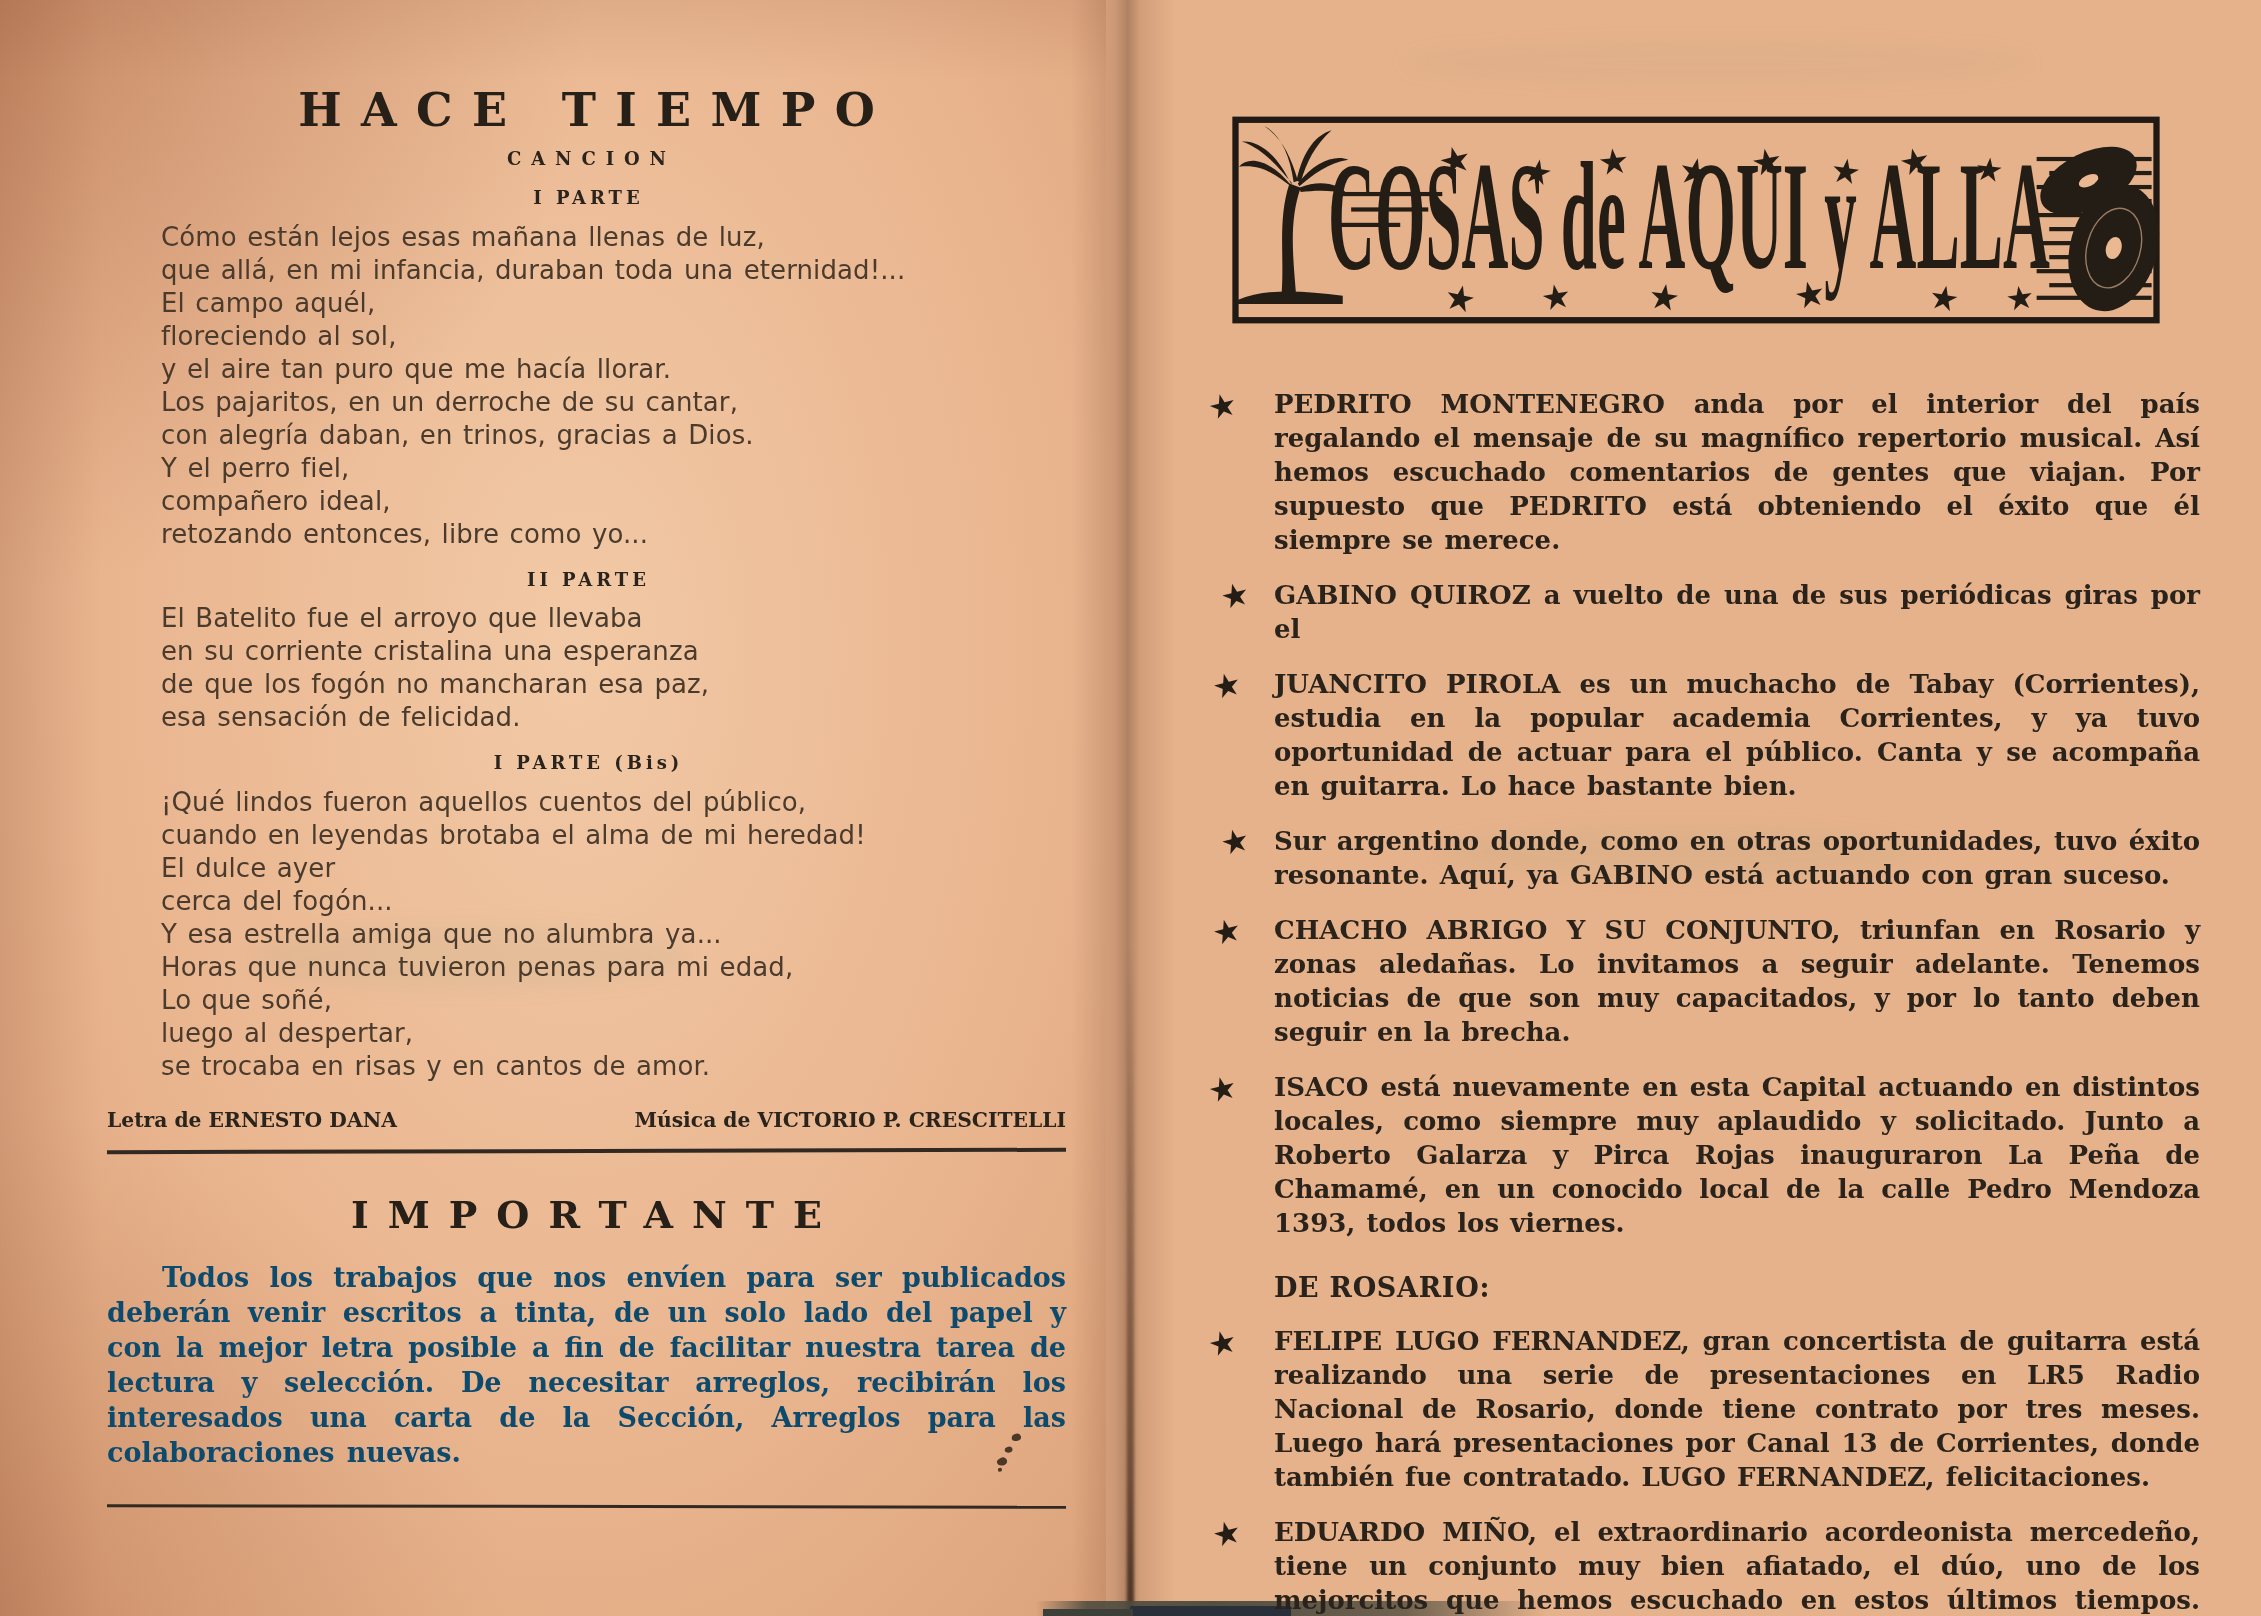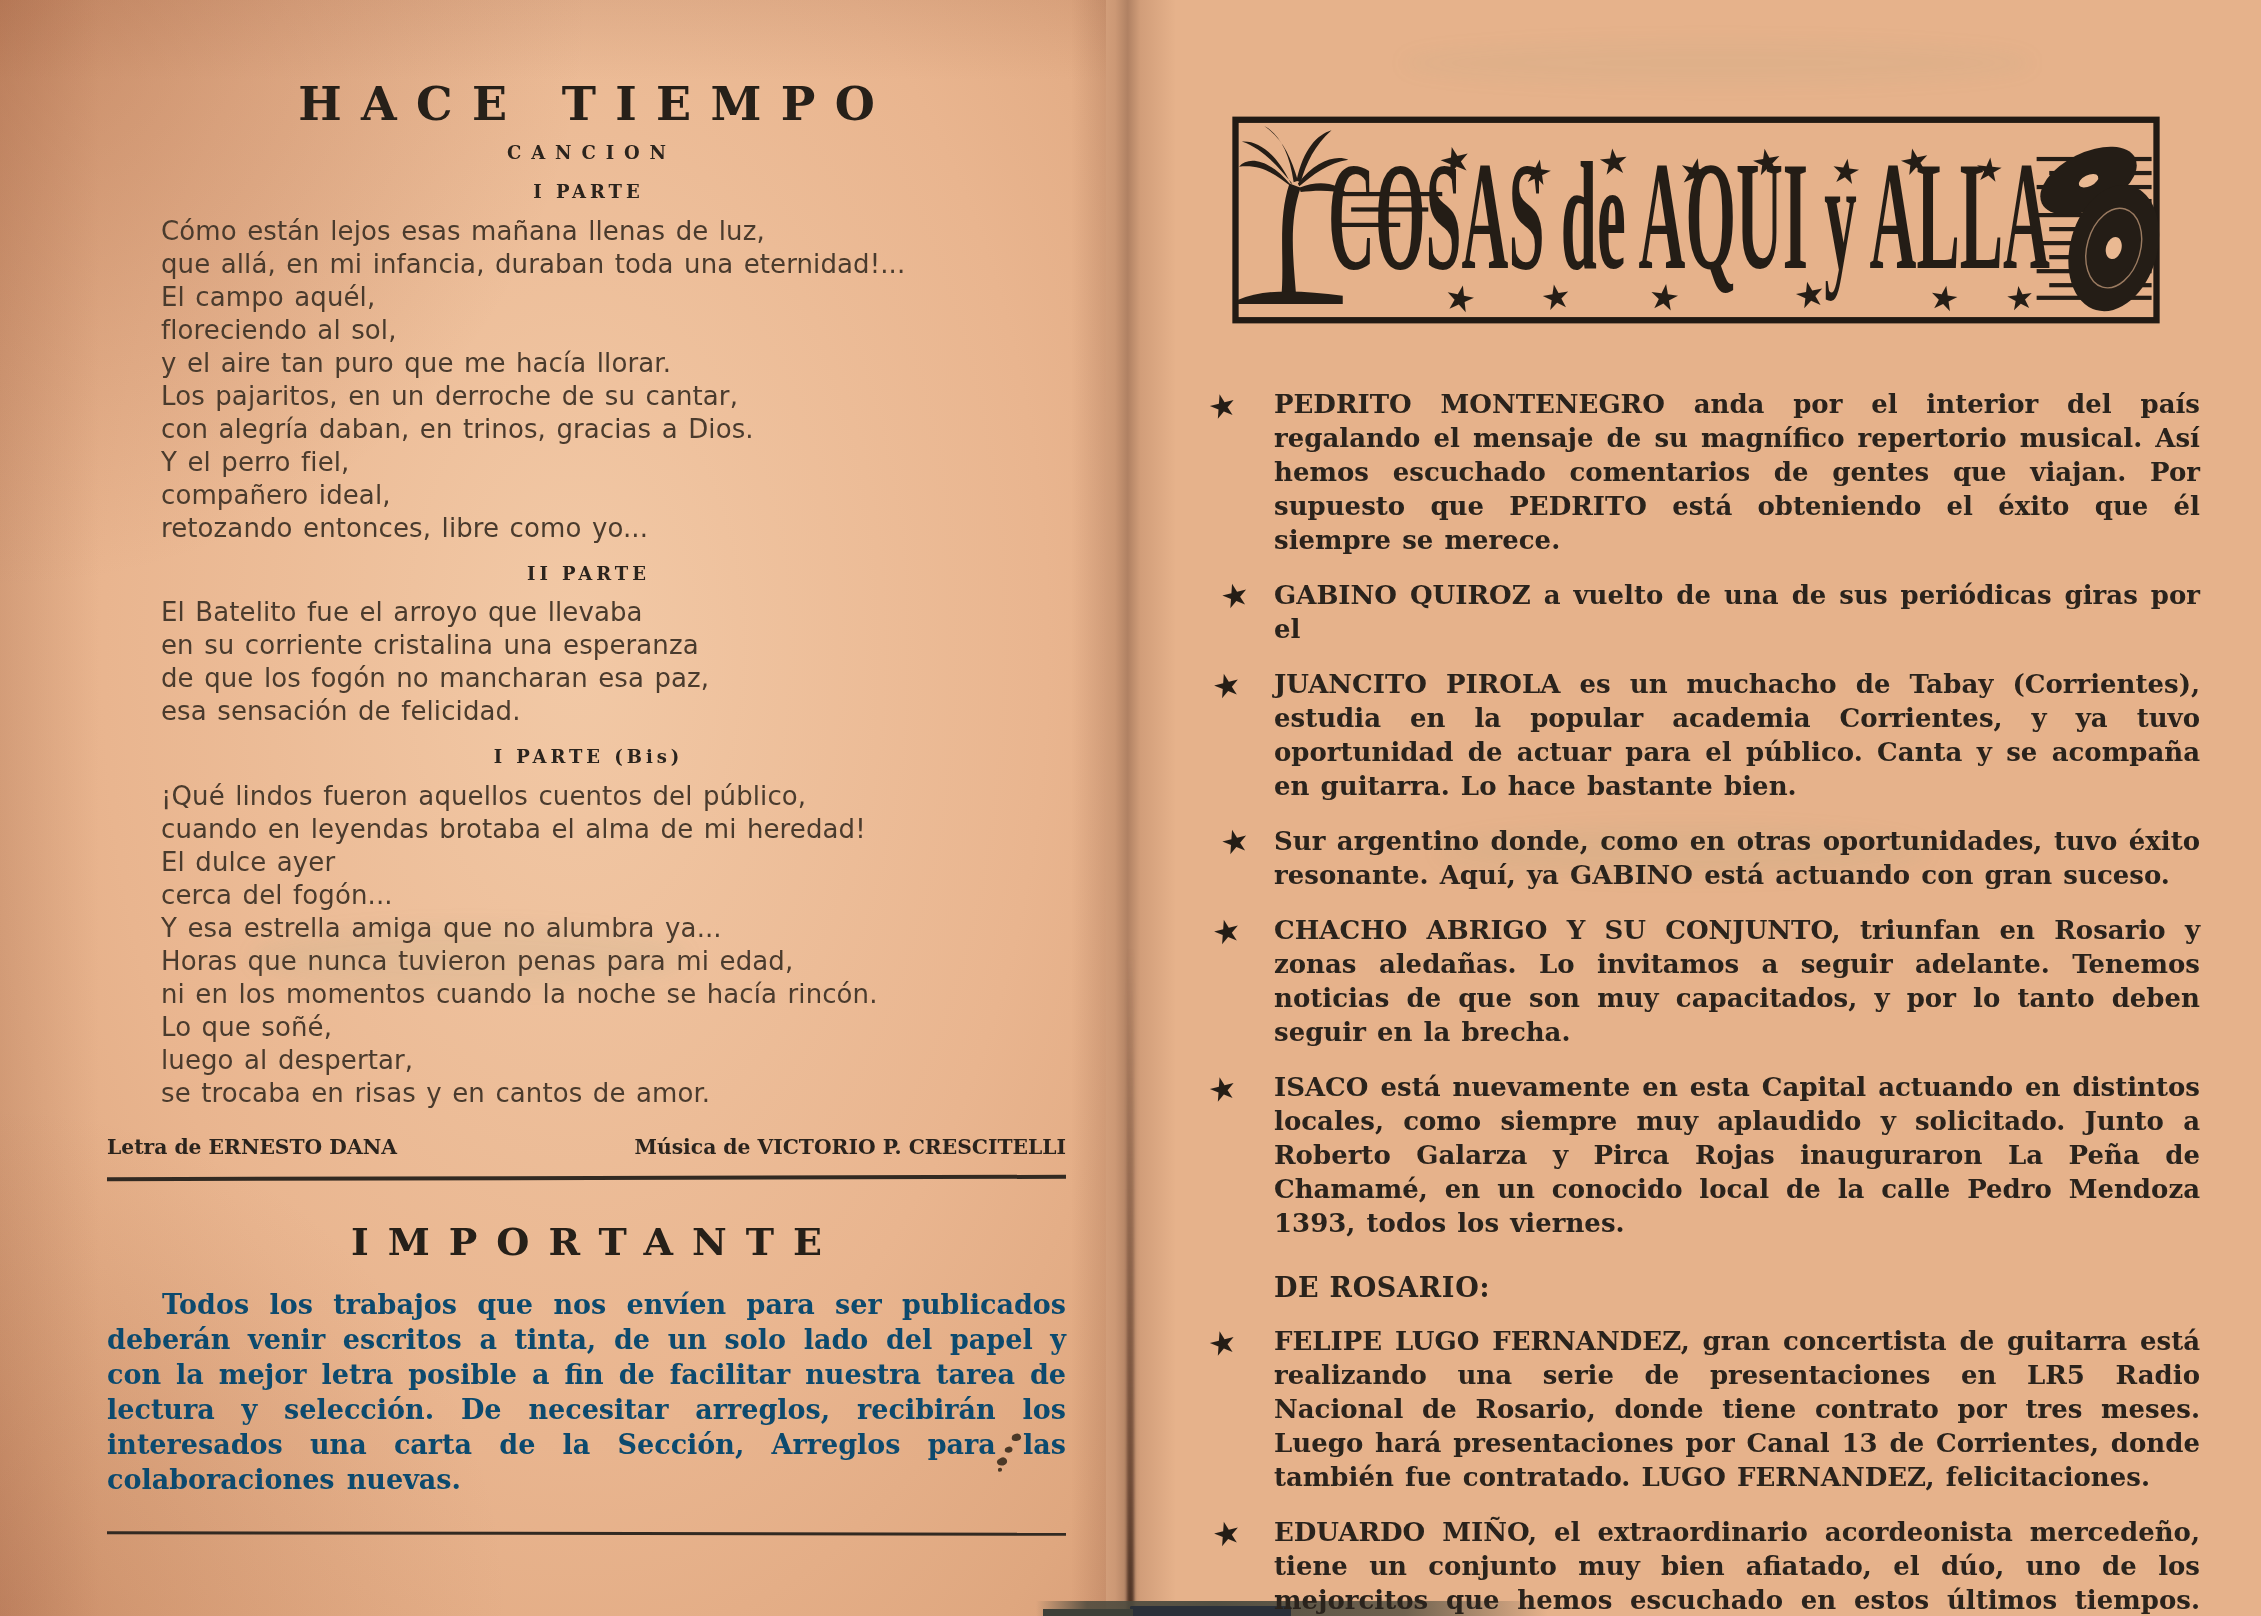--- a/index.html
+++ b/index.html
@@ -42,21 +42,21 @@
   }
   .bottom-strip-dark{
     position:absolute;left:1130px;top:1606px;width:161px;height:10.5px;
     background:#2a3039;border-radius:1.4px;
   }
   .bottom-strip-left{
     position:absolute;left:1043px;top:1609px;width:90px;height:7px;background:#3d4038;
   }
 
   
-  .left-content{position:absolute;left:107px;top:56px;width:959px;color:#2e2720;}
+  .left-content{position:absolute;left:107px;top:62px;width:959px;color:#2e2720;}
   .song-title{
     margin:21px 0 0 0;text-align:center;
     font:700 46px/55px "DejaVu Serif", serif;letter-spacing:.42em;text-indent:.42em;
     color:#262019;
   }
   .genre{
     margin-top:10px;text-align:center;
     font:700 18px/21px "DejaVu Serif", serif;letter-spacing:.55em;text-indent:.55em;color:#2b241d;
   }
   .part-label{
@@ -152,21 +152,20 @@
   </div>
 
   <div class="part-label">I PARTE (Bis)</div>
   <div class="stanza">
     <div class="pline">¡Qué lindos fueron aquellos cuentos del público,</div>
     <div class="pline">cuando en leyendas brotaba el alma de mi heredad!</div>
     <div class="pline">El dulce ayer</div>
     <div class="pline">cerca del fogón...</div>
     <div class="pline">Y esa estrella amiga que no alumbra ya...</div>
     <div class="pline">Horas que nunca tuvieron penas para mi edad,</div>
-    <div class="pline">ni en los momentos cuando la noche se hacía rincón.</div>
     <div class="pline">Lo que soñé,</div>
     <div class="pline">luego al despertar,</div>
     <div class="pline">se trocaba en risas y en cantos de amor.</div>
   </div>
 
   <div class="credits">
     <span class="credit">Letra de ERNESTO DANA</span>
     <span class="credit">Música de VICTORIO P. CRESCITELLI</span>
   </div>
 

